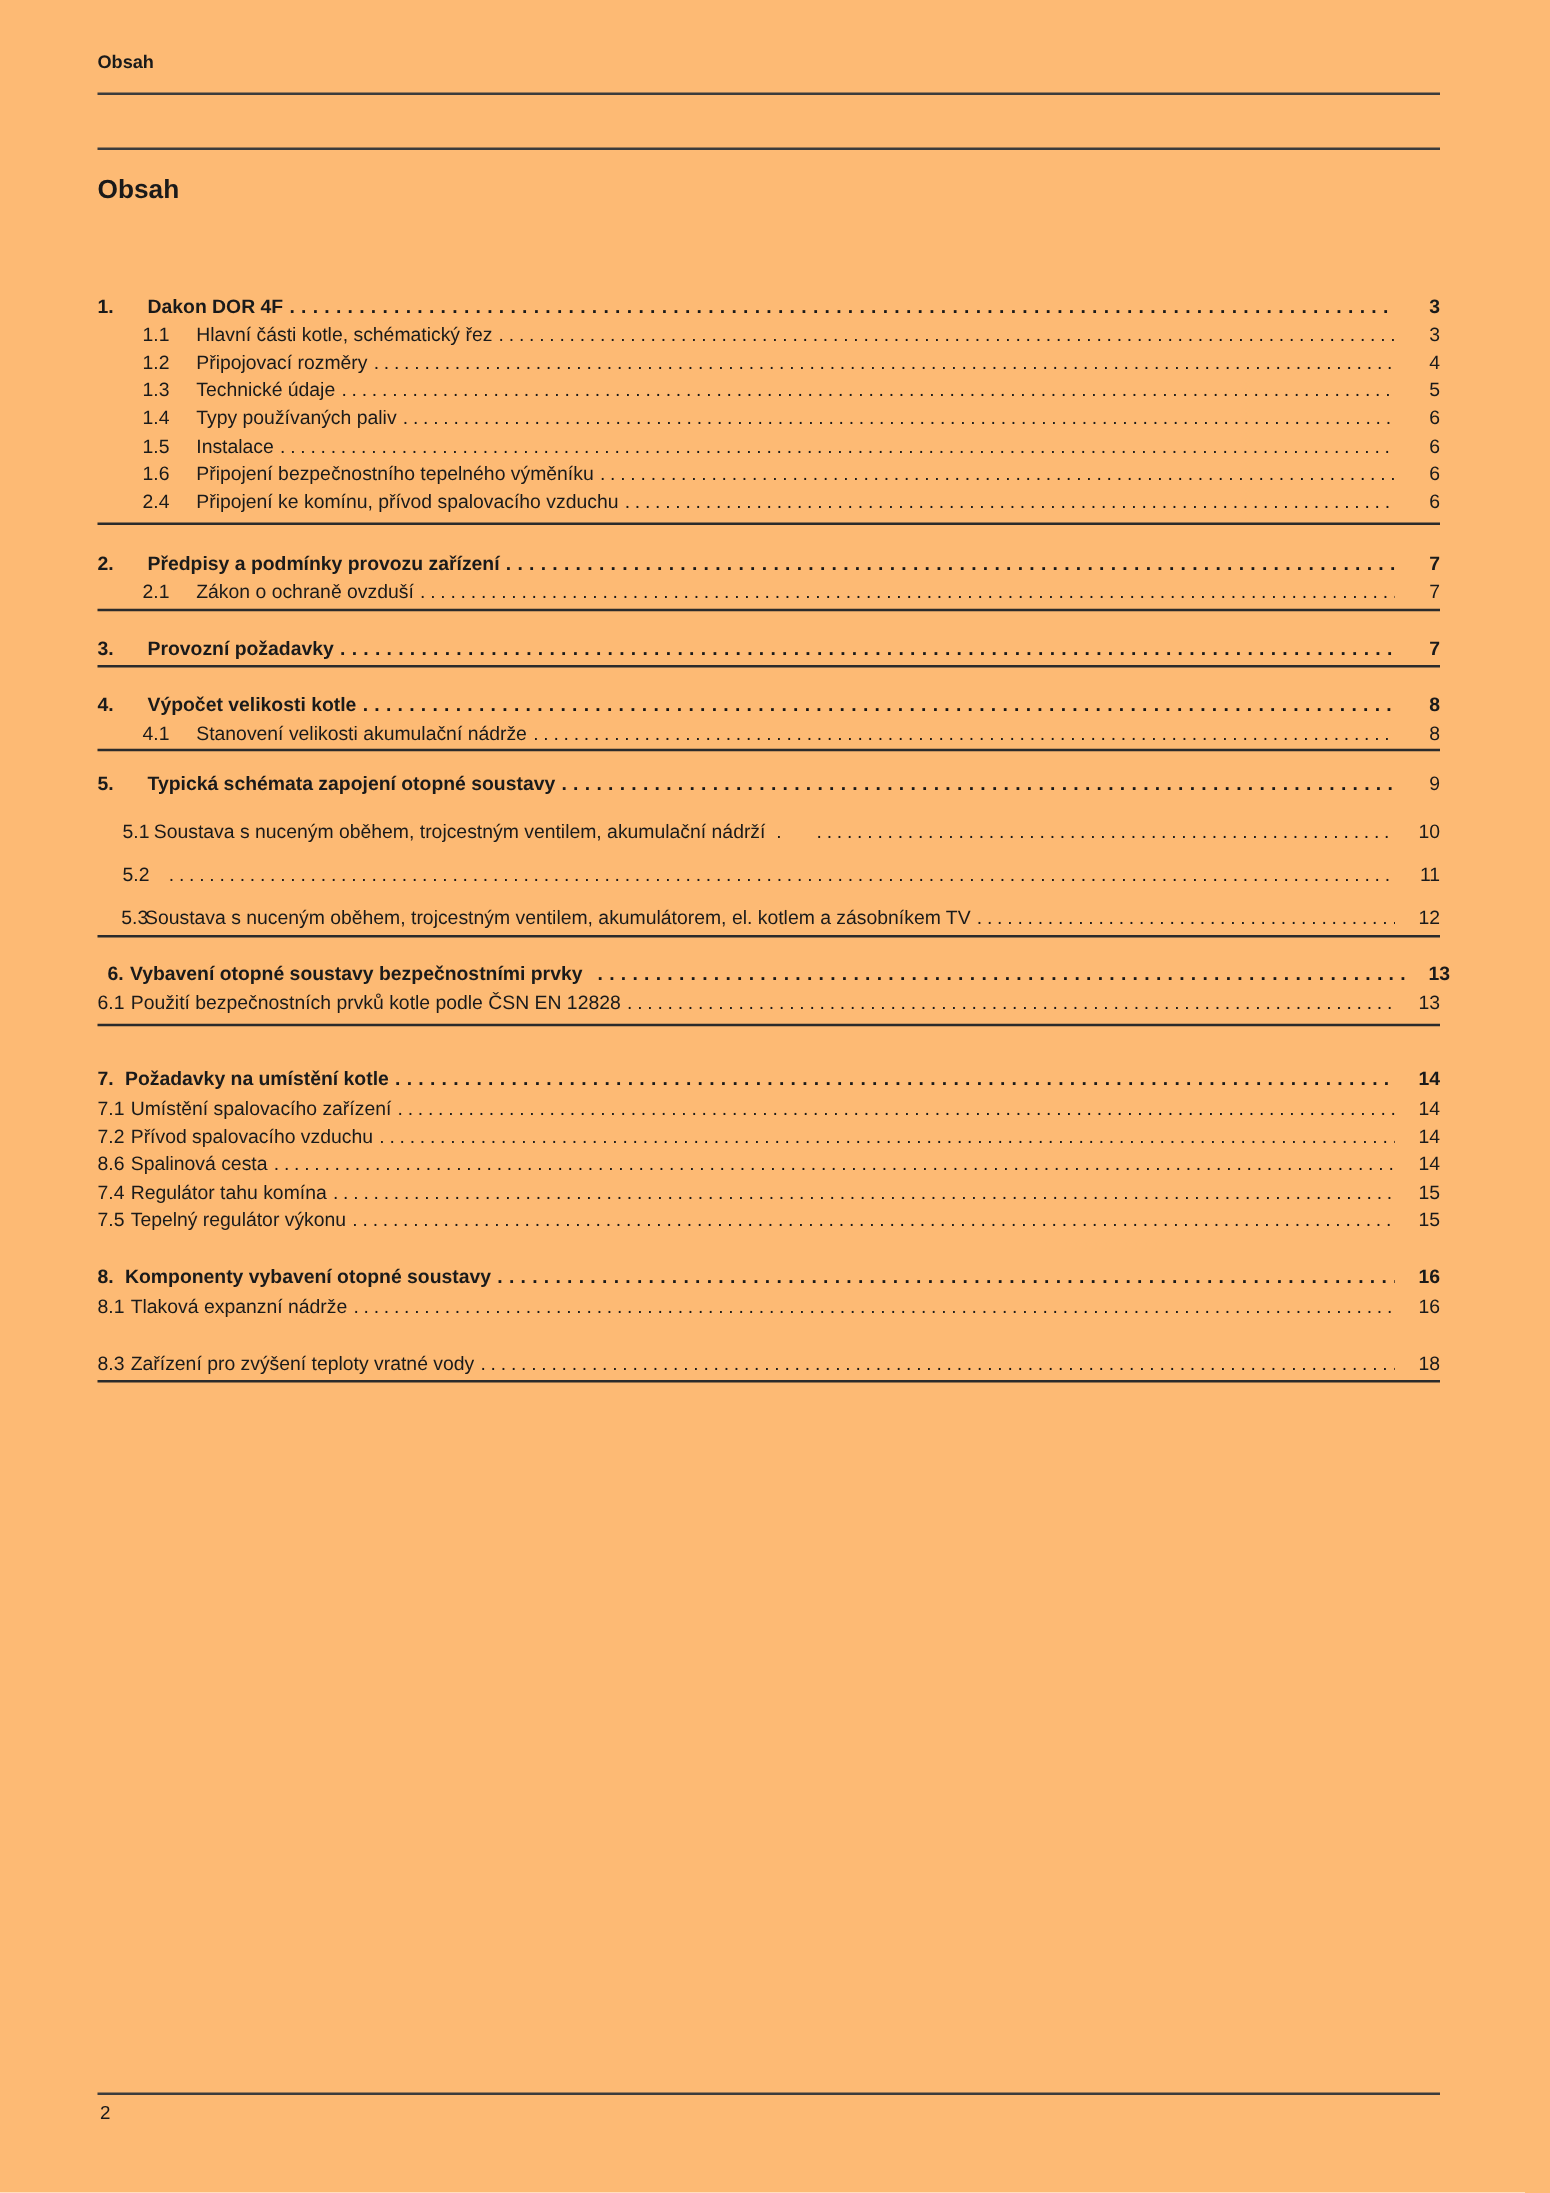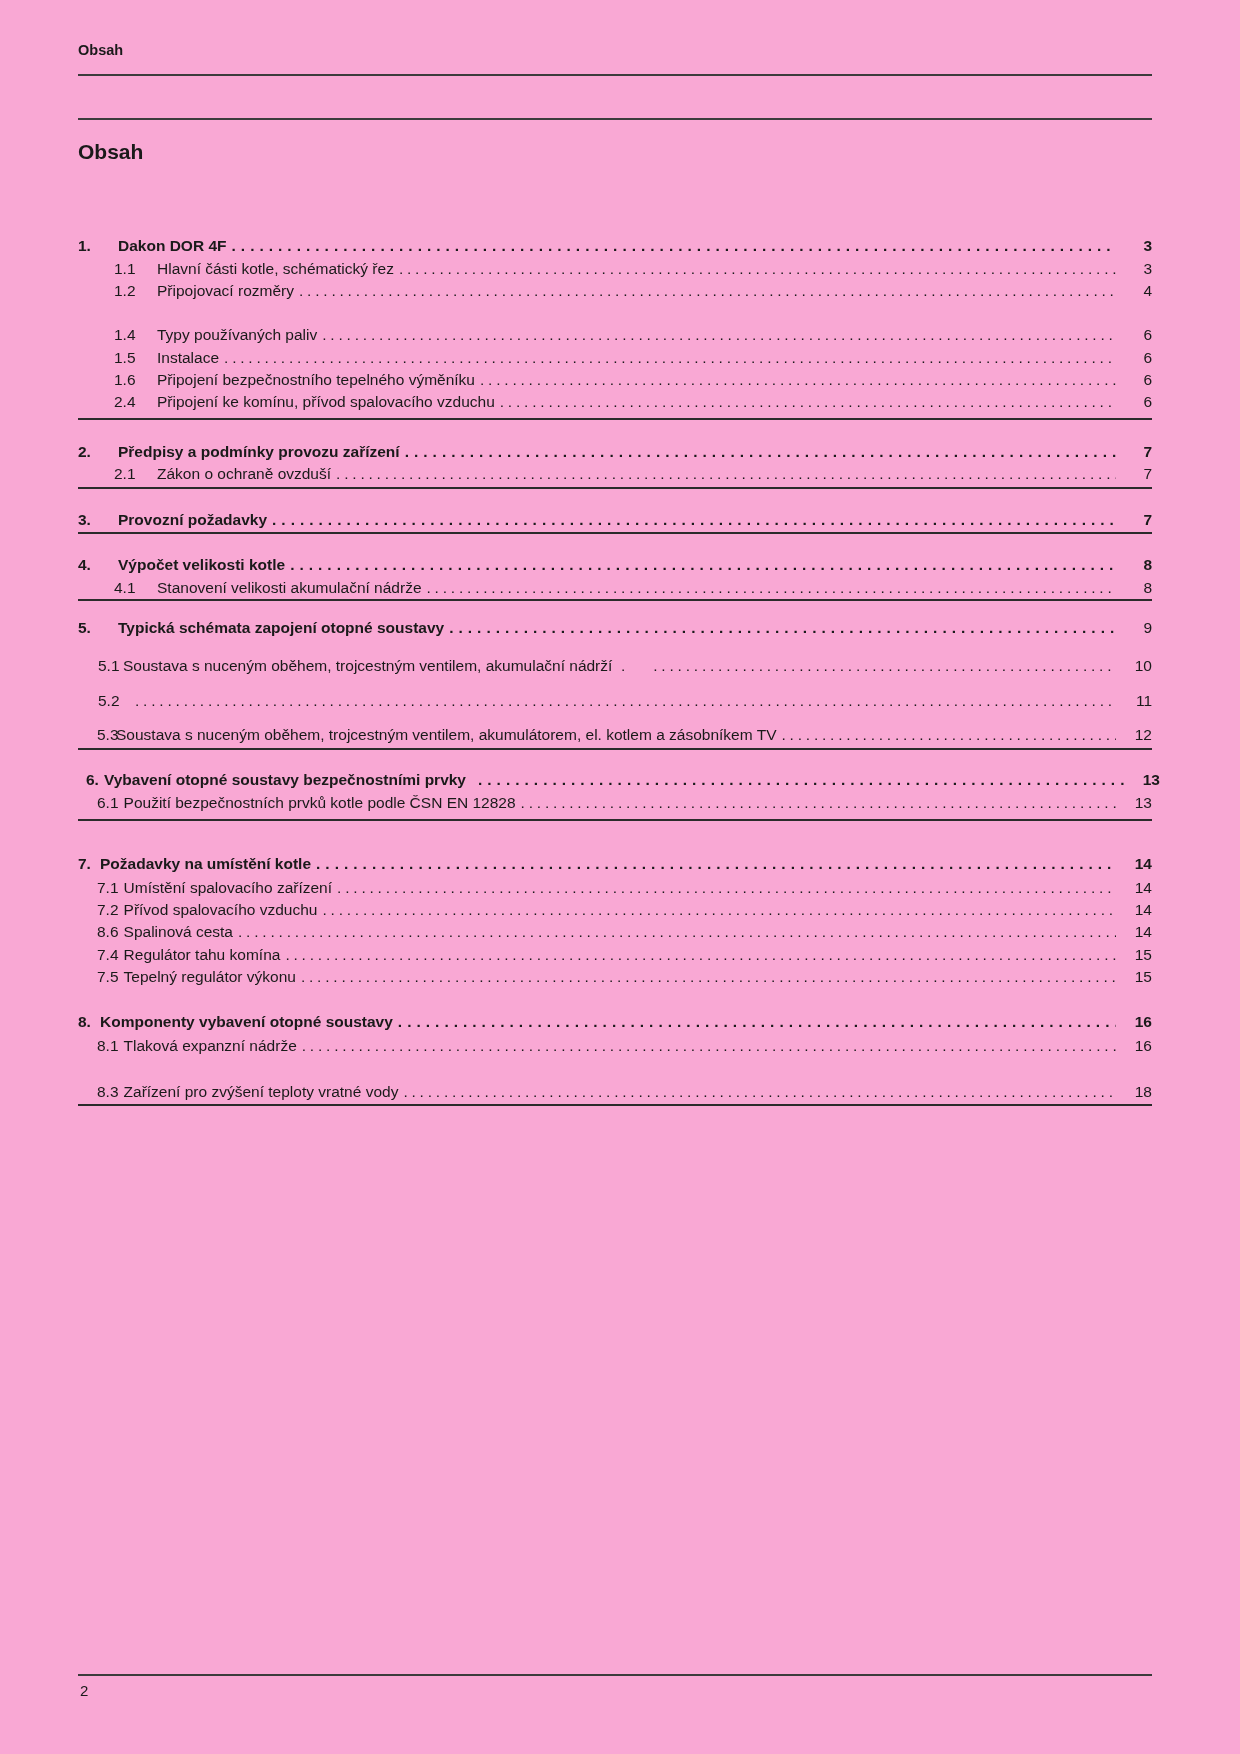--- a/index.html
+++ b/index.html
@@ -1,17 +1,17 @@
 <!DOCTYPE html>
 <html><head>
 <meta charset="utf-8">
 <style>
   html,body { margin:0; padding:0; background:#ffffff; }
   .page {
-    position:relative; width:1240px; height:1754px; background:#f9a8d4;
+    position:relative; width:1240px; height:1754px; background:#fdba74;
     font-family:"Liberation Sans", sans-serif; color:#1a1a1a; overflow:hidden;
   }
   .rule { position:absolute; left:78px; width:1074px; height:0; border-top:2px solid #3c3c3c; }
   .sep  { position:absolute; left:78px; width:1074px; height:0; border-top:2px solid #2b2b2b; }
 
   .hdr-label { position:absolute; left:78px; top:42px; font-size:14.5px; font-weight:700; line-height:1.2; }
   .doc-title { position:absolute; left:78px; top:139px; font-size:21px; font-weight:700; line-height:1.2; }
   .f-page    { position:absolute; left:80px; top:1682px; font-size:15px; line-height:1.2; }
 
   .row {
@@ -25,21 +25,21 @@
   .pg    { flex:none; min-width:30px; text-align:right; }
   .pg-reg .pg { font-weight:400; }
 
   .t-head  .num { width:40px; }
   .t-sub   .num { margin-left:36px; width:43px; }
   .t-sub5  .num { margin-left:20px; width:25px; }
   .t-sub5c .num { margin-left:19px; width:19px; }
   .t-head6 { padding-left:8px; }
   .t-head6 .num { margin-right:5px; }
   .t-head78 .num { width:22px; }
-  .t-subc  .num { margin-left:19px; margin-right:5px; }
+  .t-subc  .num { margin-right:5px; }
 
   .lead { flex:1 1 auto; overflow:hidden; white-space:nowrap; margin:0 6px 0 5px; }
   .lead::after {
     content:"........................................................................................................................................................................................................................................................";
     letter-spacing:3.8px;
   }
   .b .lead::after { letter-spacing:5px; }
   .lead-pad    { margin-left:28px; }
   .lead-pad-sm { margin-left:12px; }
 </style>
@@ -65,20 +65,26 @@
     <span class="title">Hlavní části kotle, schématický řez</span>
     <span class="lead"></span>
     <span class="pg">3</span>
   </div>
   <div class="row t-sub" style="top:281px">
     <span class="num">1.2</span>
     <span class="title">Připojovací rozměry</span>
     <span class="lead"></span>
     <span class="pg">4</span>
   </div>
+  <div class="row t-sub" style="top:303px">
+    <span class="num">1.3</span>
+    <span class="title">Technické údaje</span>
+    <span class="lead"></span>
+    <span class="pg">5</span>
+  </div>
   <div class="row t-sub" style="top:325px">
     <span class="num">1.4</span>
     <span class="title">Typy používaných paliv</span>
     <span class="lead"></span>
     <span class="pg">6</span>
   </div>
   <div class="row t-sub" style="top:348px">
     <span class="num">1.5</span>
     <span class="title">Instalace</span>
     <span class="lead"></span>

